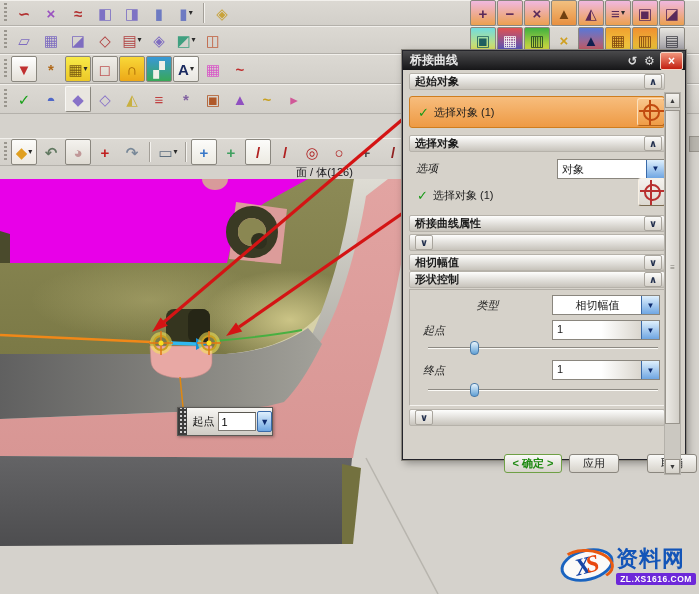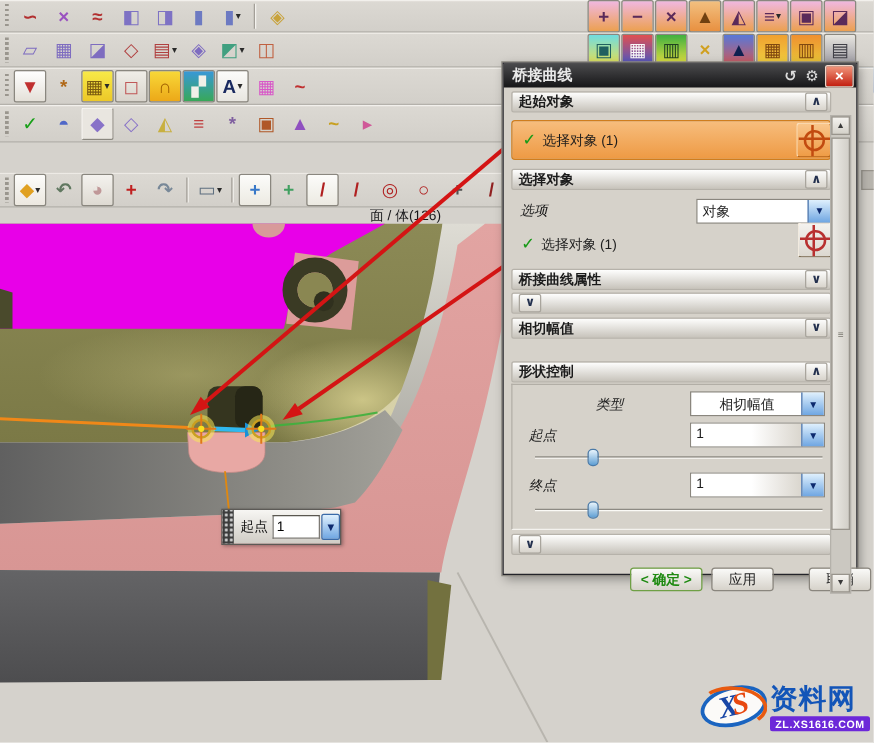--- a/index.html
+++ b/index.html
@@ -510,21 +510,21 @@
         <span class="htext">桥接曲线属性</span>
         <span class="chev">∨</span>
       </div>
       <div class="hdr" style="margin-top:2px">
         <span class="chev">∨</span>
       </div>
       <div class="hdr" style="margin-top:3px">
         <span class="htext">相切幅值</span>
         <span class="chev">∨</span>
       </div>
-      <div class="hdr" style="margin-top:18px">
+      <div class="hdr" style="margin-top:0">
         <span class="htext">形状控制</span>
         <span class="chev">∧</span>
       </div>
 
       <div class="panel">
         <div class="frow">
           <span class="flab">类型</span>
           <span class="combo">
             <span class="cval">相切幅值</span>
             <span class="cbtn">▼</span>

